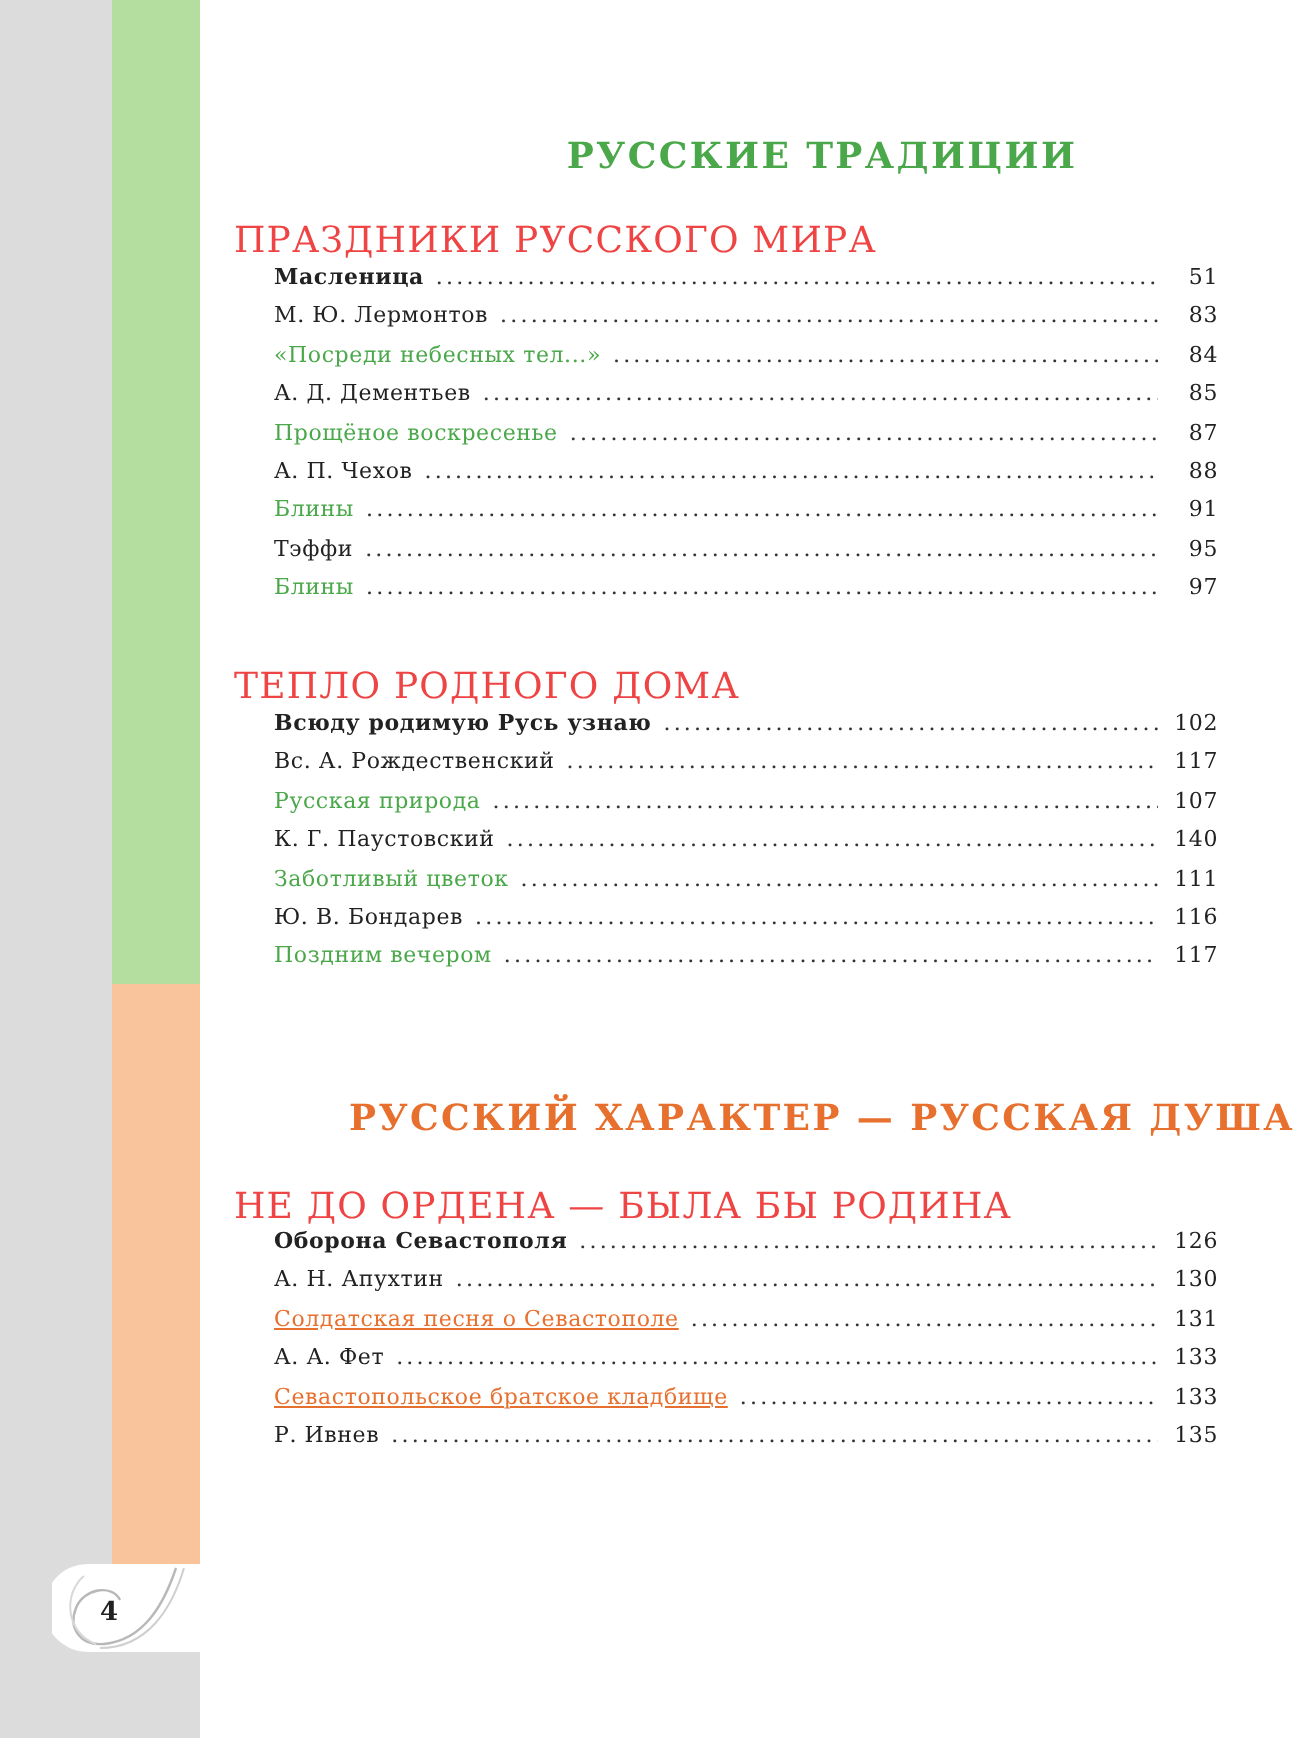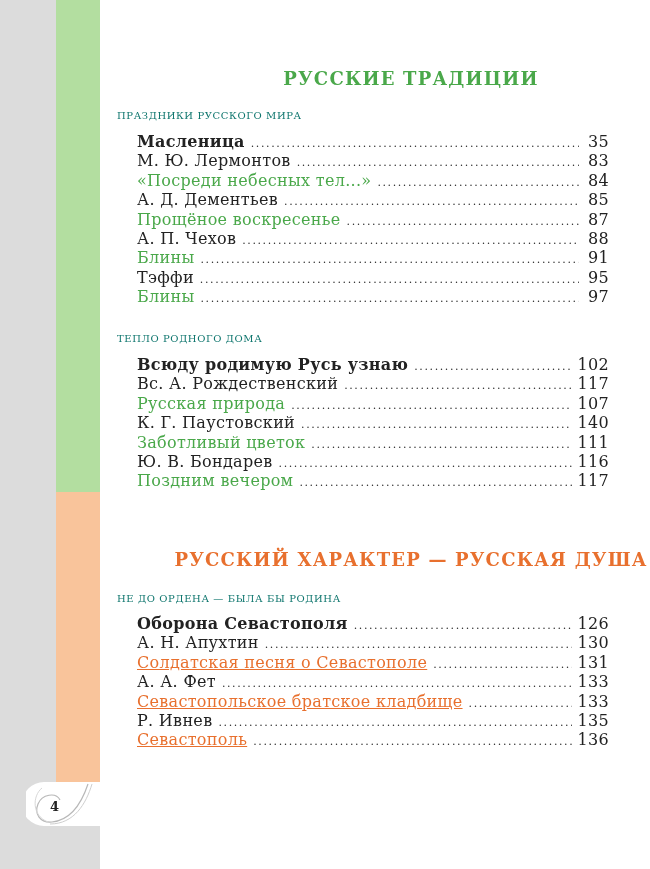--- a/index.html
+++ b/index.html
@@ -9,23 +9,23 @@
   .green-strip { position:absolute; left:56px; top:0; width:44px; height:492px; background:#b3dea0; }
   .orange-strip { position:absolute; left:56px; top:492px; width:44px; height:290px; background:#f9c49b; }
   .gray-strip2 { position:absolute; left:56px; top:826px; width:44px; height:43px; background:#dcdcdc; }
   .page-tab { position:absolute; left:26px; top:782px; width:74px; height:44px; }
   .page-num { position:absolute; left:50px; top:799px; font-size:13px; font-weight:bold; color:#222;
               font-family:"DejaVu Serif",serif; }
   .part-title { position:absolute; left:100px; width:550px; text-align:center; font-weight:bold;
                 font-size:18px; letter-spacing:1.2px; font-family:"DejaVu Serif",serif;margin-left:36px; }
   .part-green { color:#4aa84a; }
   .part-orange { color:#e8702e; }
-  .section-title { position:absolute; left:117px; font-size:10px; letter-spacing:0.6px; color:#0f766e; }
+  .section-title { position:absolute; left:117px; font-size:18px; letter-spacing:0.6px; color:#ef4444; }
   .toc { position:absolute; left:137px; width:472px; margin:0; padding:0; list-style:none; }
-  .toc li { display:flex; align-items:baseline; height:19.4px; font-size:16px; letter-spacing:0.3px; }
+  .toc li { display:flex; align-items:baseline; height:19.4px; font-size:11px; letter-spacing:0.3px; }
   .toc .t { white-space:nowrap; padding-right:6px; }
   .toc .dots { flex:1; overflow:hidden; white-space:nowrap; color:#333; letter-spacing:1.6px; font-size:11px; }
   .toc .dots::before { content:"...................................................................................................................................................................................................."; }
   .toc .p { white-space:nowrap; text-align:right; padding-left:6px; min-width:24px; }
   .bold { font-weight:bold; }
   .c-green { color:#4aa84a; }
   .c-orange { color:#e8702e;text-decoration:underline; }
   .c-dark { color:#222; }
 </style>
 </head>
@@ -44,21 +44,21 @@
 </svg>
 <div class="page-num">4</div>
 
 <div class="part-title part-green" style="top:68px;">РУССКИЕ ТРАДИЦИИ</div>
 
 <div class="section-title" style="top:110px;">ПРАЗДНИКИ РУССКОГО МИРА</div>
 <ul class="toc" style="top:132px;">
   <li>
       <span class="t bold c-dark">Масленица</span>
       <span class="dots"></span>
-      <span class="p">35</span>
+      <span class="p">51</span>
     </li>
   <li>
       <span class="t c-dark">М. Ю. Лермонтов</span>
       <span class="dots"></span>
       <span class="p">83</span>
     </li>
   <li>
       <span class="t c-green">«Посреди небесных тел...»</span>
       <span class="dots"></span>
       <span class="p">84</span>
@@ -161,18 +161,13 @@
   <li>
       <span class="t c-orange">Севастопольское братское кладбище</span>
       <span class="dots"></span>
       <span class="p">133</span>
     </li>
   <li>
       <span class="t c-dark">Р. Ивнев</span>
       <span class="dots"></span>
       <span class="p">135</span>
     </li>
-  <li>
-      <span class="t c-orange">Севастополь</span>
-      <span class="dots"></span>
-      <span class="p">136</span>
-    </li>
 </ul>
 
 </body></html>

